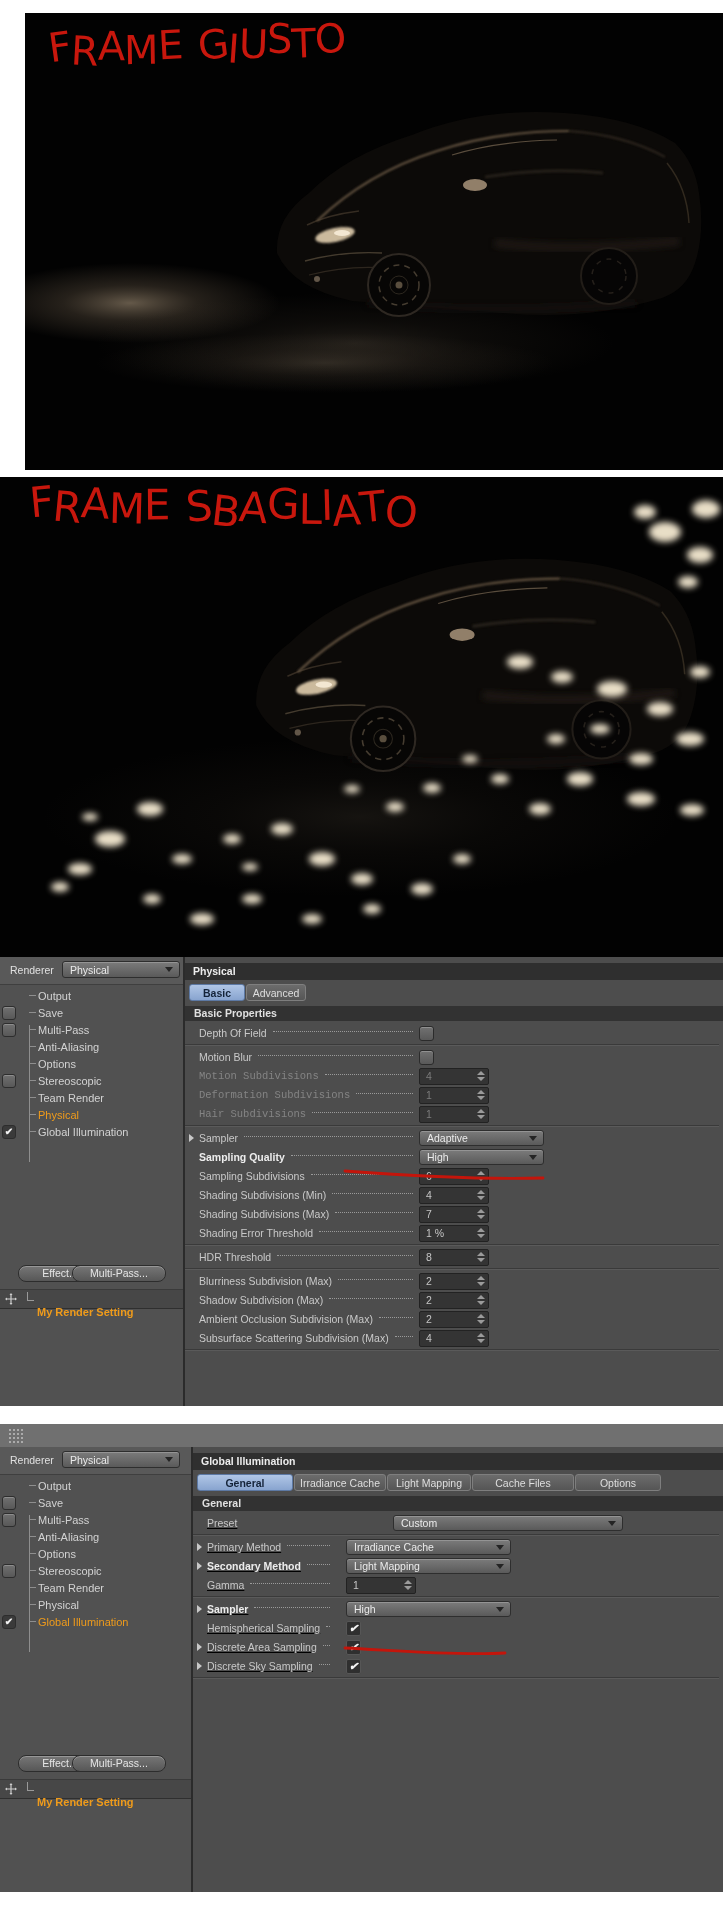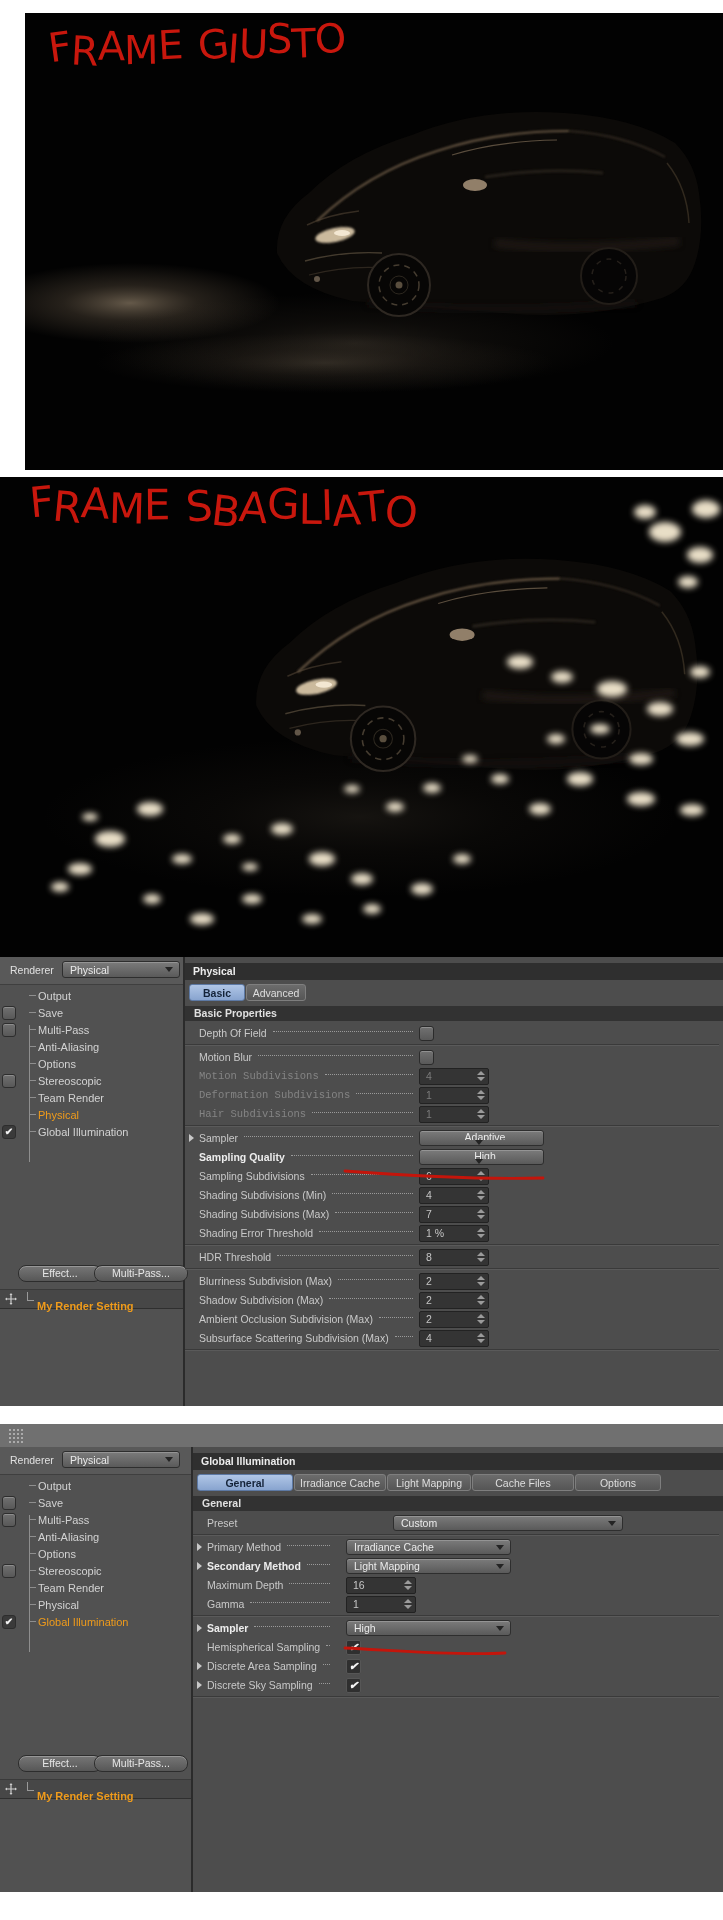--- a/index.html
+++ b/index.html
@@ -50,28 +50,28 @@
       text-align:center;font-weight:bold;}
   .side-item .tick{position:absolute;left:29px;top:8px;width:7px;height:1px;background:#8e8e8e;}
   .side-item .lbl{margin-left:38px;font-size:11px;color:#d3d3d3;white-space:nowrap;}
   .side-item.selected .lbl{color:#ef9b1b;}
 
   .btns{position:absolute;top:308px;left:0;width:185px;height:20px;}
   .pill{position:absolute;height:15px;border-radius:8px;background:linear-gradient(#767676,#575757);
         border:1px solid #2d2d2d;box-shadow:inset 0 1px 0 #979797;font-size:10.5px;color:#e6e6e6;
         text-align:center;line-height:15px;}
   .pill.effect{left:18px;width:82px;}
-  .pill.multipass{left:94px;width:92px;}
+  .pill.multipass{left:72px;width:92px;}
 
   .mrs-row{position:absolute;top:332px;left:0;height:18px;background:#474747;
            border-top:1px solid #3a3a3a;border-bottom:1px solid #2f2f2f;}
   #panel1 .mrs-row{width:183px;} #panel2 .mrs-row{width:191px;}
   .mrs-icon{position:absolute;left:5px;top:3px;width:12px;height:12px;}
   .mrs-elbow{position:absolute;left:27px;top:2px;width:6px;height:8px;border-left:1px solid #9a9a9a;border-bottom:1px solid #9a9a9a;}
-  .mrs-label{position:absolute;left:37px;top:10px;font-size:11px;font-weight:bold;color:#ef9b1b;white-space:nowrap;}
+  .mrs-label{position:absolute;left:37px;top:16px;font-size:11px;font-weight:bold;color:#ef9b1b;white-space:nowrap;}
 
   .content{position:absolute;top:0;bottom:0;right:0;}
   #panel1 .content{left:185px;}
   #panel2 .content{left:193px;}
   .chead{position:absolute;left:0;right:0;top:6px;height:17px;background:#2f2f2f;color:#ededed;
          font-weight:bold;font-size:10.5px;line-height:17px;padding-left:8px;}
   .tabs{position:absolute;left:4px;top:27px;height:32px;display:flex;}
   .tab{height:17px;line-height:16px;text-align:center;font-size:10.5px;box-sizing:border-box;
        background:linear-gradient(#6c6c6c,#555555);border:1px solid #7e7e7e;border-radius:3px;
        color:#dedede;margin-right:1px;}
@@ -84,40 +84,40 @@
   #panel2 .tab:nth-child(4){width:102px;}
   #panel2 .tab:nth-child(5){width:86px;}
   .section{position:absolute;left:0;right:0;top:49px;height:15px;background:#323232;color:#e0e0e0;
            font-weight:bold;font-size:10.5px;line-height:15px;padding-left:9px;}
   .rows{position:absolute;left:0;right:4px;top:68px;}
   .row{position:relative;height:16px;margin-bottom:3px;}
   .row .exp{position:absolute;left:4px;top:4px;width:0;height:0;border-top:4px solid transparent;
             border-bottom:4px solid transparent;border-left:5px solid #c8c8c8;}
   .row .lhs{position:absolute;left:14px;top:0;height:16px;display:flex;align-items:center;}
   #panel1 .row .lhs{width:220px;}
-  #panel2 .row .lhs{width:129px;}
+  #panel2 .row .lhs{width:129px;text-decoration:underline;}
   .row.inline .lhs{width:auto;}
   .row .lbl{font-size:10.5px;color:#c9c9c9;white-space:nowrap;}
   .row.bold .lbl{color:#ededed;font-weight:bold;}
   .row.dim .lbl{color:#848484;font-family:Liberation Mono, monospace;}
   .row .dots{flex:1;border-bottom:1px dotted #9a9a9a;margin:0 6px 5px 6px;height:1px;}
   .row .val{position:absolute;top:0;display:flex;align-items:center;height:16px;}
   #panel1 .row .val{left:234px;}
   #panel2 .row .val{left:153px;}
   .row.inline .val{left:56px;margin-left:47px;}
   .numbox{display:inline-block;position:relative;width:68px;height:15px;background:#343434;
           border:1px solid #222222;border-radius:2px;box-sizing:content-box;}
   .numbox .txt{font-size:10.5px;color:#c6c6c6;padding-left:6px;line-height:15px;display:block;}
   .row.dim .numbox .txt{color:#7c7c7c;}
   .numbox .spin{position:absolute;right:3px;top:2px;width:8px;}
   .numbox .spin i{display:block;width:0;height:0;border-left:4px solid transparent;border-right:4px solid transparent;}
   .numbox .spin .up{border-bottom:4px solid #9b9b9b;margin-bottom:2px;}
   .numbox .spin .dn{border-top:4px solid #9b9b9b;}
   .dd.val-dd{height:16px;}
-  #panel1 .dd.val-dd{width:125px;flex-direction:column;}
+  #panel1 .dd.val-dd{width:125px;}
   #panel2 .dd.val-dd{width:165px;}
   #panel2 .dd.val-dd.preset{width:230px;}
   .checkbox{display:inline-block;width:13px;height:13px;border-radius:3px;
       background:linear-gradient(#717171,#595959);border:1px solid #2b2b2b;box-shadow:inset 0 1px 0 #909090;}
   .checkon{display:inline-block;width:13px;height:13px;background:#2f2f2f;border:1px solid #565656;
       border-radius:2px;color:#f3f3f3;font-size:11px;line-height:12px;text-align:center;
       font-style:italic;font-weight:bold;}
   .divider{height:1px;background:#3a3a3a;border-bottom:1px solid #5a5a5a;margin:2px 0 3px 0;}
 
   
@@ -661,35 +661,20 @@
             </div>
             <div class="val">
               <span class="dd val-dd">
                 <span class="txt">Light Mapping</span>
                 <span class="arr"></span>
               </span>
             </div>
           </div>
           <div class="row">
             <div class="lhs">
-              <span class="lbl">Maximum Depth</span>
-              <span class="dots"></span>
-            </div>
-            <div class="val">
-              <span class="numbox">
-                <span class="txt">16</span>
-                <span class="spin">
-                  <i class="up"></i>
-                  <i class="dn"></i>
-                </span>
-              </span>
-            </div>
-          </div>
-          <div class="row">
-            <div class="lhs">
               <span class="lbl">Gamma</span>
               <span class="dots"></span>
             </div>
             <div class="val">
               <span class="numbox">
                 <span class="txt">1</span>
                 <span class="spin">
                   <i class="up"></i>
                   <i class="dn"></i>
                 </span>

